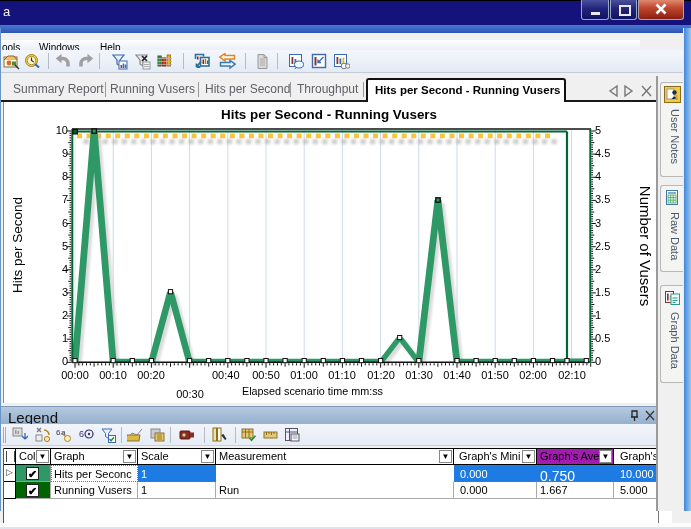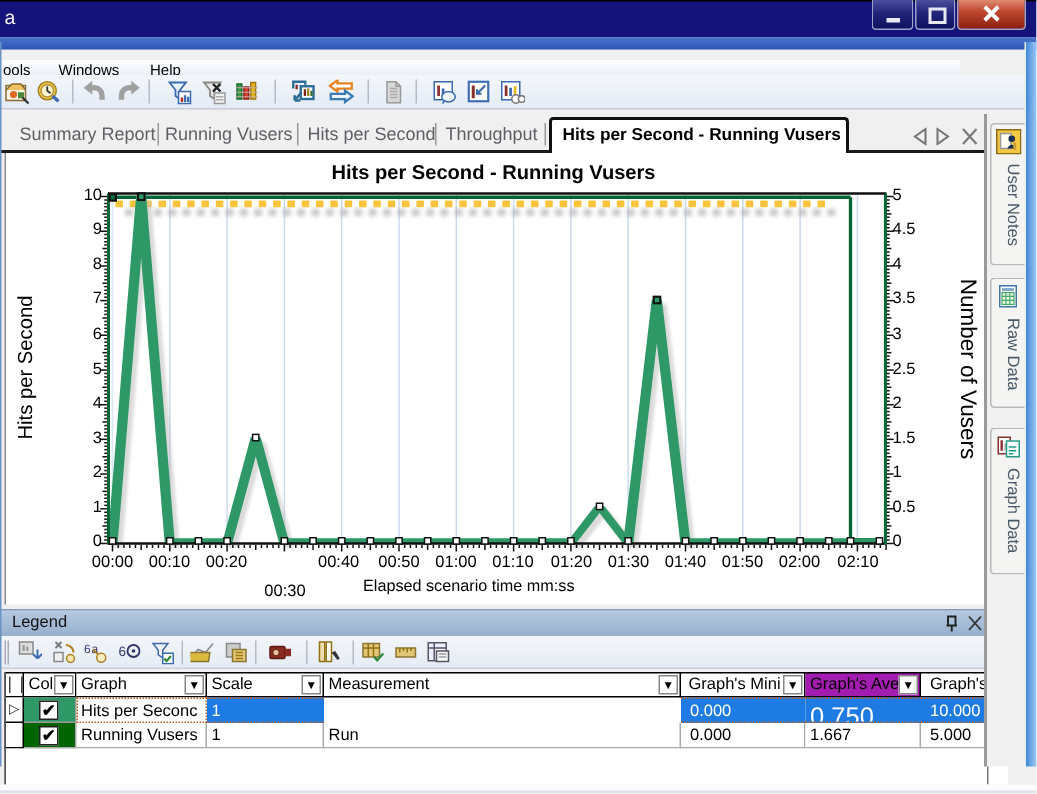--- a/index.html
+++ b/index.html
@@ -721,21 +721,21 @@
     <div class="abs" style="left:403px;top:369px;width:32px;text-align:center;">01:30</div>
     <div class="abs" style="left:441px;top:369px;width:32px;text-align:center;">01:40</div>
     <div class="abs" style="left:479px;top:369px;width:32px;text-align:center;">01:50</div>
     <div class="abs" style="left:517px;top:369px;width:32px;text-align:center;">02:00</div>
     <div class="abs" style="left:556px;top:369px;width:32px;text-align:center;">02:10</div>
   </div>
 
 <div class="abs" style="left:242px;top:385px;font-size:10.8px;color:#000;">Elapsed scenario time mm:ss</div>
 
 <div class="abs" style="left:0;top:406px;width:662px;height:18px;background:linear-gradient(#b5c9e0,#96b0cd);border-top:1px solid #8099b8;box-sizing:border-box;">
-  <span class="abs" style="left:8px;top:2px;font-size:11px;color:#111;">Legend</span>
+  <span class="abs" style="left:8px;top:2px;font-size:15px;color:#111;">Legend</span>
   <svg class="abs" style="left:628px;top:3px;" width="28" height="12" viewBox="0 0 28 12">
     <path d="M4 1 h5 v6 h-5 z M3 7 h7 M6.5 7 v4" stroke="#222" stroke-width="1.3" fill="none"></path>
     <path d="M18 1 L26 10 M26 1 L18 10" stroke="#333" stroke-width="1.2"></path>
   </svg>
 </div>
 <div class="abs" id="legendbar" style="left:0;top:424px;width:662px;height:22px;background:linear-gradient(#f2f5fa,#e6ecf5);border-bottom:1px solid #c9cfd9;box-sizing:border-box;">
     <div class="abs" style="left:3px;top:3px;width:1px;height:16px;background:#aab;"></div>
     <div class="abs" style="left:5px;top:3px;width:1px;height:16px;background:#aab;"></div>
     <div class="abs" style="left:12px;top:3px;width:16px;height:16px;"><svg width="16" height="16" viewBox="0 0 16 16">
         <rect x="1" y="1" width="9" height="8" fill="#ddd" stroke="#888"></rect>
@@ -820,21 +820,21 @@
     <div class="abs" style="left:534px;top:0px;width:77px;height:17px;box-sizing:border-box;border:1px solid #000;border-left:none;background:#a21caf;font-size:11px;color:#000;padding:1px 0 0 3px;overflow:hidden;white-space:nowrap;">Graph's Ave</div>
     <div class="abs" style="left:596px;top:2px;width:13px;height:13px;box-sizing:border-box;background:#fff;border:1px solid #888;font-size:8px;text-align:center;line-height:11px;color:#000;">▼</div>
     <div class="abs" style="left:611px;top:0px;width:45px;height:17px;box-sizing:border-box;border:1px solid #000;border-left:none;background:#fff;font-size:11px;color:#000;padding:1px 0 0 3px;overflow:hidden;white-space:nowrap;padding:1px 0 0 6px;">Graph's M</div>
     <div class="abs" style="left:3px;top:3px;width:7px;height:11px;border-left:1px solid #444;border-right:1px solid #444;"></div>
     <div class="abs" style="left:0px;top:17px;width:13px;height:17px;box-sizing:border-box;border:1px solid #000;border-top:none;background:#fff;font-size:9px;color:#333;text-align:center;line-height:15px;">▷</div>
     <div class="abs" style="left:13px;top:17px;width:35px;height:17px;box-sizing:border-box;border-bottom:1px solid #9a9a9a;border-right:1px solid #9a9a9a;background:#2e9966;"></div>
     <div class="abs" style="left:23px;top:19px;width:13px;height:13px;box-sizing:border-box;background:#fff;border:1px solid #222;font-size:11px;font-weight:bold;text-align:center;line-height:12px;color:#000;">✔</div>
     <div class="abs" style="left:48px;top:17px;width:87px;height:17px;box-sizing:border-box;background:#fff;border:1px dotted #c06020;font-size:11px;color:#000;padding:2px 0 0 2px;overflow:hidden;white-space:nowrap;">Hits per Seconc</div>
     <div class="abs" style="left:135px;top:17px;width:78px;height:17px;box-sizing:border-box;background:#1e7be4;color:#fff;font-size:11px;padding:2px 0 0 3px;overflow:hidden;white-space:nowrap;border-bottom:1px dotted #c06020;border-top:1px dotted #c06020;">1</div>
     <div class="abs" style="left:451px;top:17px;width:83px;height:17px;box-sizing:border-box;background:#1e7be4;color:#fff;font-size:11px;padding:2px 0 0 6px;overflow:hidden;white-space:nowrap;border-bottom:1px dotted #c06020;border-top:1px dotted #c06020;">0.000</div>
-    <div class="abs" style="left:534px;top:17px;width:77px;height:17px;box-sizing:border-box;background:#1e7be4;color:#fff;font-size:17px;padding:2px 0 0 3px;overflow:hidden;white-space:nowrap;border-bottom:1px dotted #c06020;border-top:1px dotted #c06020;">0.750</div>
+    <div class="abs" style="left:534px;top:17px;width:77px;height:17px;box-sizing:border-box;background:#1e7be4;color:#fff;font-size:14px;padding:2px 0 0 3px;overflow:hidden;white-space:nowrap;border-bottom:1px dotted #c06020;border-top:1px dotted #c06020;">0.750</div>
     <div class="abs" style="left:611px;top:17px;width:45px;height:17px;box-sizing:border-box;background:#1e7be4;color:#fff;font-size:11px;padding:2px 0 0 6px;overflow:hidden;white-space:nowrap;border-bottom:1px dotted #c06020;border-top:1px dotted #c06020;">10.000</div>
     <div class="abs" style="left:0px;top:34px;width:13px;height:17px;box-sizing:border-box;border:1px solid #000;border-top:none;background:#fff;"></div>
     <div class="abs" style="left:13px;top:34px;width:35px;height:17px;box-sizing:border-box;border-bottom:1px solid #aaa;border-right:1px solid #aaa;background:#006400;"></div>
     <div class="abs" style="left:23px;top:36px;width:13px;height:13px;box-sizing:border-box;background:#fff;border:1px solid #222;font-size:11px;font-weight:bold;text-align:center;line-height:12px;color:#000;">✔</div>
     <div class="abs" style="left:48px;top:34px;width:87px;height:17px;box-sizing:border-box;background:#fff;color:#000;font-size:11px;padding:2px 0 0 3px;border-bottom:1px solid #aaa;border-right:1px solid #aaa;overflow:hidden;white-space:nowrap;">Running Vusers</div>
     <div class="abs" style="left:135px;top:34px;width:78px;height:17px;box-sizing:border-box;background:#fff;color:#000;font-size:11px;padding:2px 0 0 3px;border-bottom:1px solid #aaa;border-right:1px solid #aaa;overflow:hidden;white-space:nowrap;">1</div>
     <div class="abs" style="left:213px;top:34px;width:238px;height:17px;box-sizing:border-box;background:#fff;color:#000;font-size:11px;padding:2px 0 0 3px;border-bottom:1px solid #aaa;border-right:1px solid #aaa;overflow:hidden;white-space:nowrap;">Run</div>
     <div class="abs" style="left:451px;top:34px;width:83px;height:17px;box-sizing:border-box;background:#fff;color:#000;font-size:11px;padding:2px 0 0 6px;border-bottom:1px solid #aaa;border-right:1px solid #aaa;overflow:hidden;white-space:nowrap;">0.000</div>
     <div class="abs" style="left:534px;top:34px;width:77px;height:17px;box-sizing:border-box;background:#fff;color:#000;font-size:11px;padding:2px 0 0 3px;border-bottom:1px solid #aaa;border-right:1px solid #aaa;overflow:hidden;white-space:nowrap;">1.667</div>
     <div class="abs" style="left:611px;top:34px;width:45px;height:17px;box-sizing:border-box;background:#fff;color:#000;font-size:11px;padding:2px 0 0 6px;border-bottom:1px solid #aaa;border-right:1px solid #aaa;overflow:hidden;white-space:nowrap;">5.000</div>

